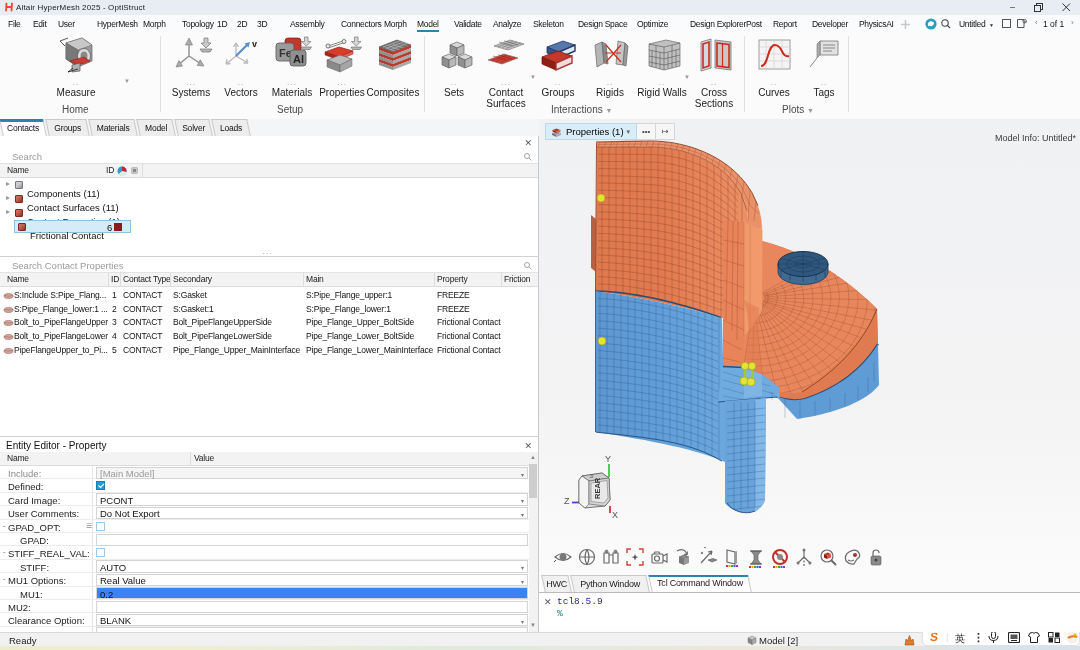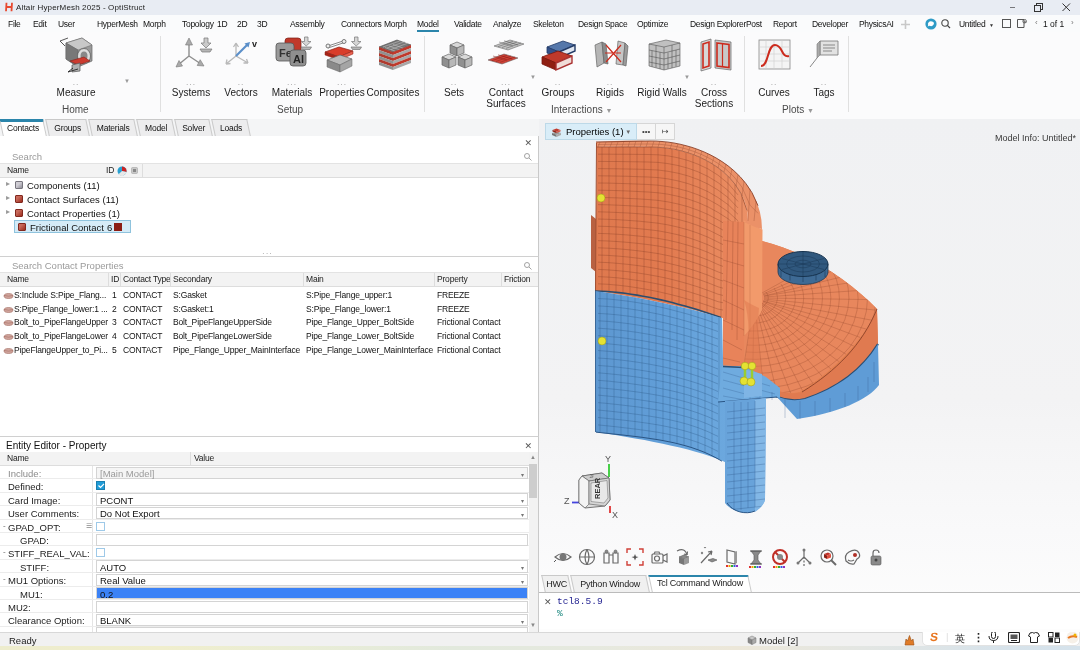--- a/index.html
+++ b/index.html
@@ -23,21 +23,21 @@
 .thead{position:relative;height:14px;background:#f3f3f3;border-bottom:1px solid #ddd;font-size:8.5px;letter-spacing:-0.2px;color:#222}
 .trow{position:absolute;left:0;width:100%;height:14px;font-size:9.5px;color:#111;white-space:nowrap}
 .p2r{font-size:8.5px;letter-spacing:-0.15px}
 .p2r span{top:2px}
 .rowic{position:absolute;left:3px;top:4px}
 .closex{position:absolute;right:6px;top:2px;font-size:9px;color:#555}
 .tw{position:absolute;left:6px;top:1px;color:#999;font-size:8px}
 .ticon{position:absolute;left:15px;top:3px;width:8px;height:8px;border-radius:1px}
 .ticon.gray{background:linear-gradient(135deg,#cfcdd4 40%,#8f8d96 100%);border:1px solid #77757e}
 .ticon.red{background:linear-gradient(135deg,#c86a5c 30%,#9c2c1c 100%);border:1px solid #82281e}
-.tt{position:absolute;left:27px;top:2px}
+.tt{position:absolute;left:27px;top:10px}
 .hl{position:absolute;left:14px;top:0;width:117px;height:13px;background:#d5ebf7;border:1px solid #8fc3dd}
 #statusbar{position:absolute;left:0;top:632px;width:1080px;height:14px;background:#f1f1f1;border-top:1px solid #d8d8d8;font-size:9.5px;color:#222}
 #sliver{position:absolute;left:0;top:646px;width:1080px;height:4px;background:linear-gradient(90deg,#edeccd 0%,#f0eecd 15%,#e9edd6 28%,#e2e9dd 42%,#e6e9df 55%,#ece7d9 68%,#e3e6e3 80%,#d8e3ea 92%,#d5e2eb 100%)}
 #viewport{position:absolute;left:539px;top:119px;width:541px;height:513px;background:linear-gradient(180deg,#f0f1f3 0%,#f3f3f4 55%,#f9f9fa 80%,#fdfdfd 100%);overflow:hidden}
 #chip{position:absolute;left:6px;top:4px;height:17px;display:flex;font-size:9.5px}
 #chip .main{background:#d9edf8;border:1px solid #bdd9e8;padding:0 6px 0 4px;display:flex;align-items:center}
 #chip .btn{background:#f6f6f6;border:1px solid #d6d6d6;border-left:none;width:19px;text-align:center;color:#444;font-size:8px;line-height:15px}
 #modelinfo{position:absolute;right:4px;top:14px;font-size:9px;color:#3a3a3a}
 #ctabs{position:absolute;left:0px;top:456px;width:541px;height:17px;font-size:9px;letter-spacing:-0.2px}
 .ctab{position:absolute;top:0;height:17px;background:#f0f0f0;border:1px solid #c9c9c9;border-bottom:none;text-align:center;transform:skewX(12deg)}

